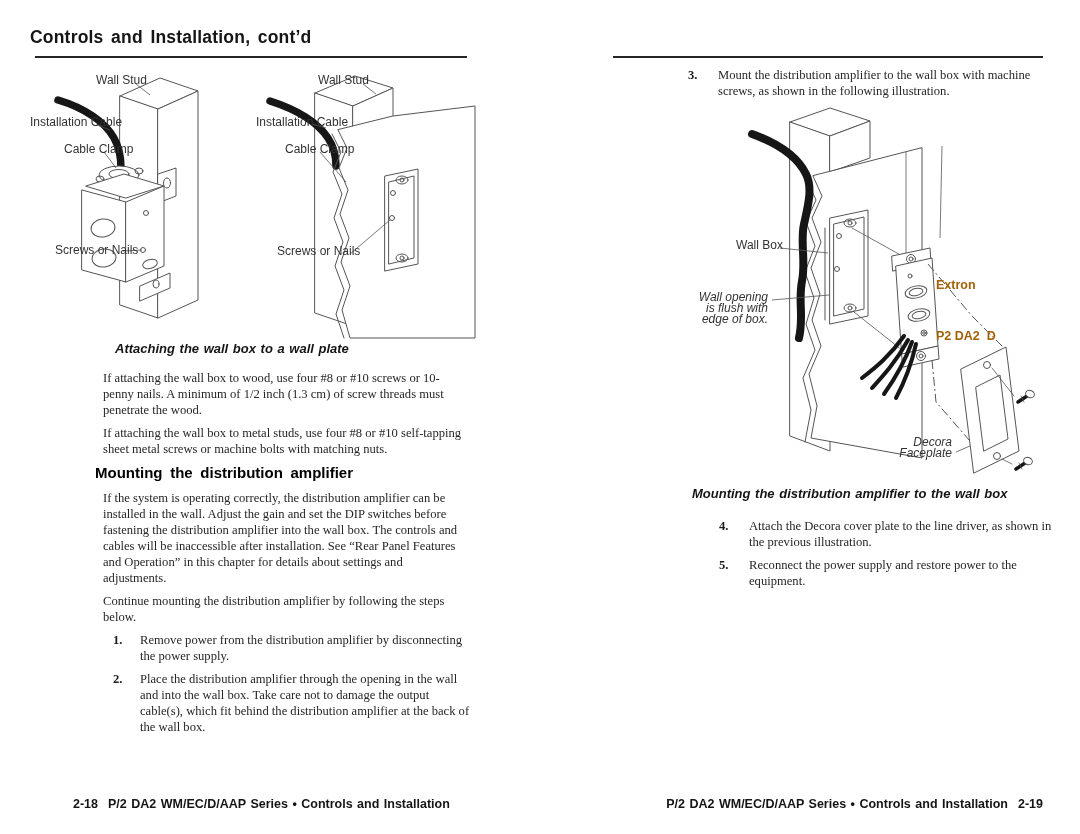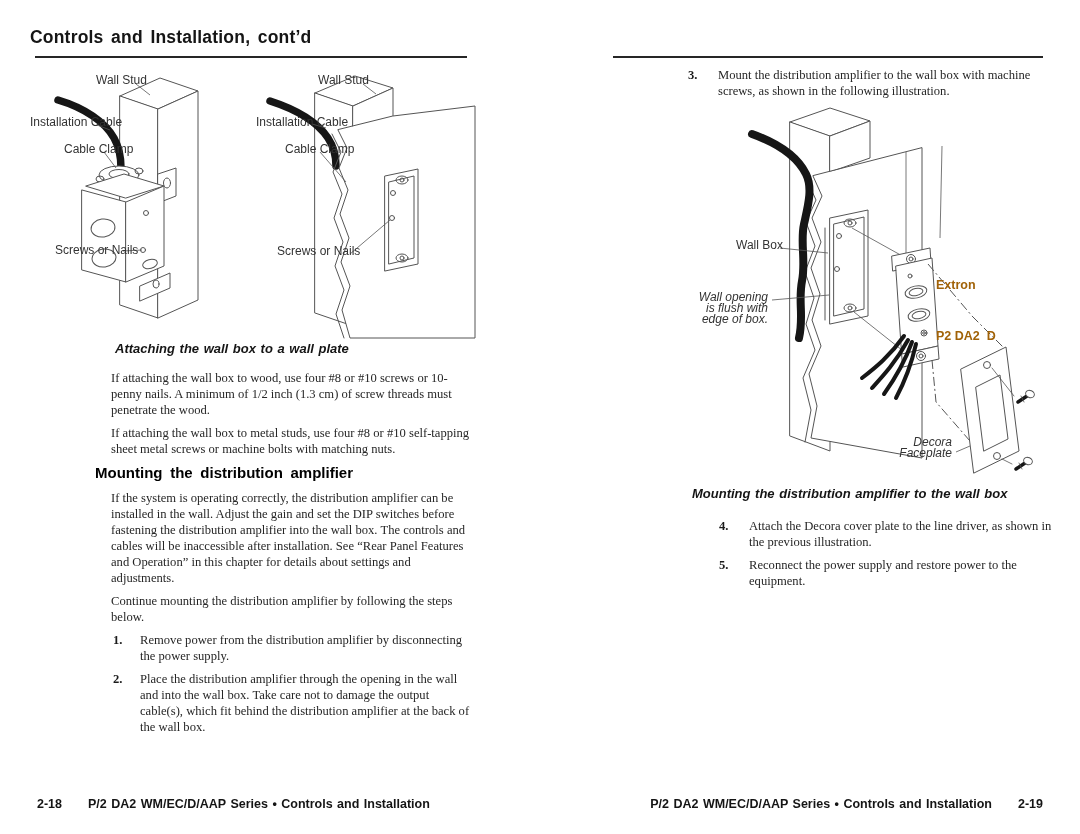--- a/index.html
+++ b/index.html
@@ -21,44 +21,44 @@
     font-size:15px; color:#000000; word-spacing:3.5px; margin:2px 0 9px 0;
   }
   .h3 {
     font-family:"Liberation Sans", sans-serif; font-weight:bold; font-style:italic;
     font-size:13px; color:#151515; word-spacing:1px; margin:0 0 14px 20px;
   }
   .h3.right { margin:0 0 0 0; }
 
   
   .col p { font-size:12.6px; line-height:16px; margin:0 0 7px 20px; width:366px; color:#262626; }
-  .col.mounting p { margin-left:16px; }
+  .col.mounting p { margin-left:8px; }
   .step { display:flex; margin:0 0 7px 18px; font-size:12.6px; line-height:16px; color:#262626; }
   .step .n { width:27px; flex:none; font-weight:bold; color:#1b1b1b; }
   .step .t { width:330px; }
   .rsteps .step { margin-left:0; }
   .rsteps .step .n { width:30px; }
   .rsteps .step .t { width:318px; }
 
   
   .figlabel {
     position:absolute; font-family:"Liberation Sans", sans-serif;
     font-size:12px; line-height:11px; color:#333; white-space:nowrap;
   }
   .figlabel.ra { text-align:right;font-style:italic; }
   .brand {
     position:absolute; font-family:"Liberation Sans", sans-serif; font-weight:bold;
     font-size:12.5px; line-height:17px; color:#a16207; white-space:pre;
   }
 
   
   .footer {
-    position:absolute; top:797px; display:flex; gap:26px;
+    position:absolute; top:797px; display:flex; gap:10px;
     font-family:"Liberation Sans", sans-serif; font-weight:bold;
-    font-size:12.5px; color:#151515; word-spacing:1px; white-space:nowrap;
+    font-size:12.5px; color:#151515; word-spacing:1px; white-space:nowrap;margin-left:36px;
   }
 
   
   svg .ln  { stroke:#555; stroke-width:1; fill:none; stroke-linejoin:round; stroke-linecap:round; }
   svg .wh  { fill:#fff; }
   svg .cable { stroke:#161616; fill:none; stroke-linecap:round; stroke-linejoin:round; }
   svg .thin { stroke:#555; stroke-width:.8; fill:none; }
   svg .dash { stroke:#555; stroke-width:1; fill:none; stroke-dasharray:9 3 2 3; }
 </style>
 </head>

